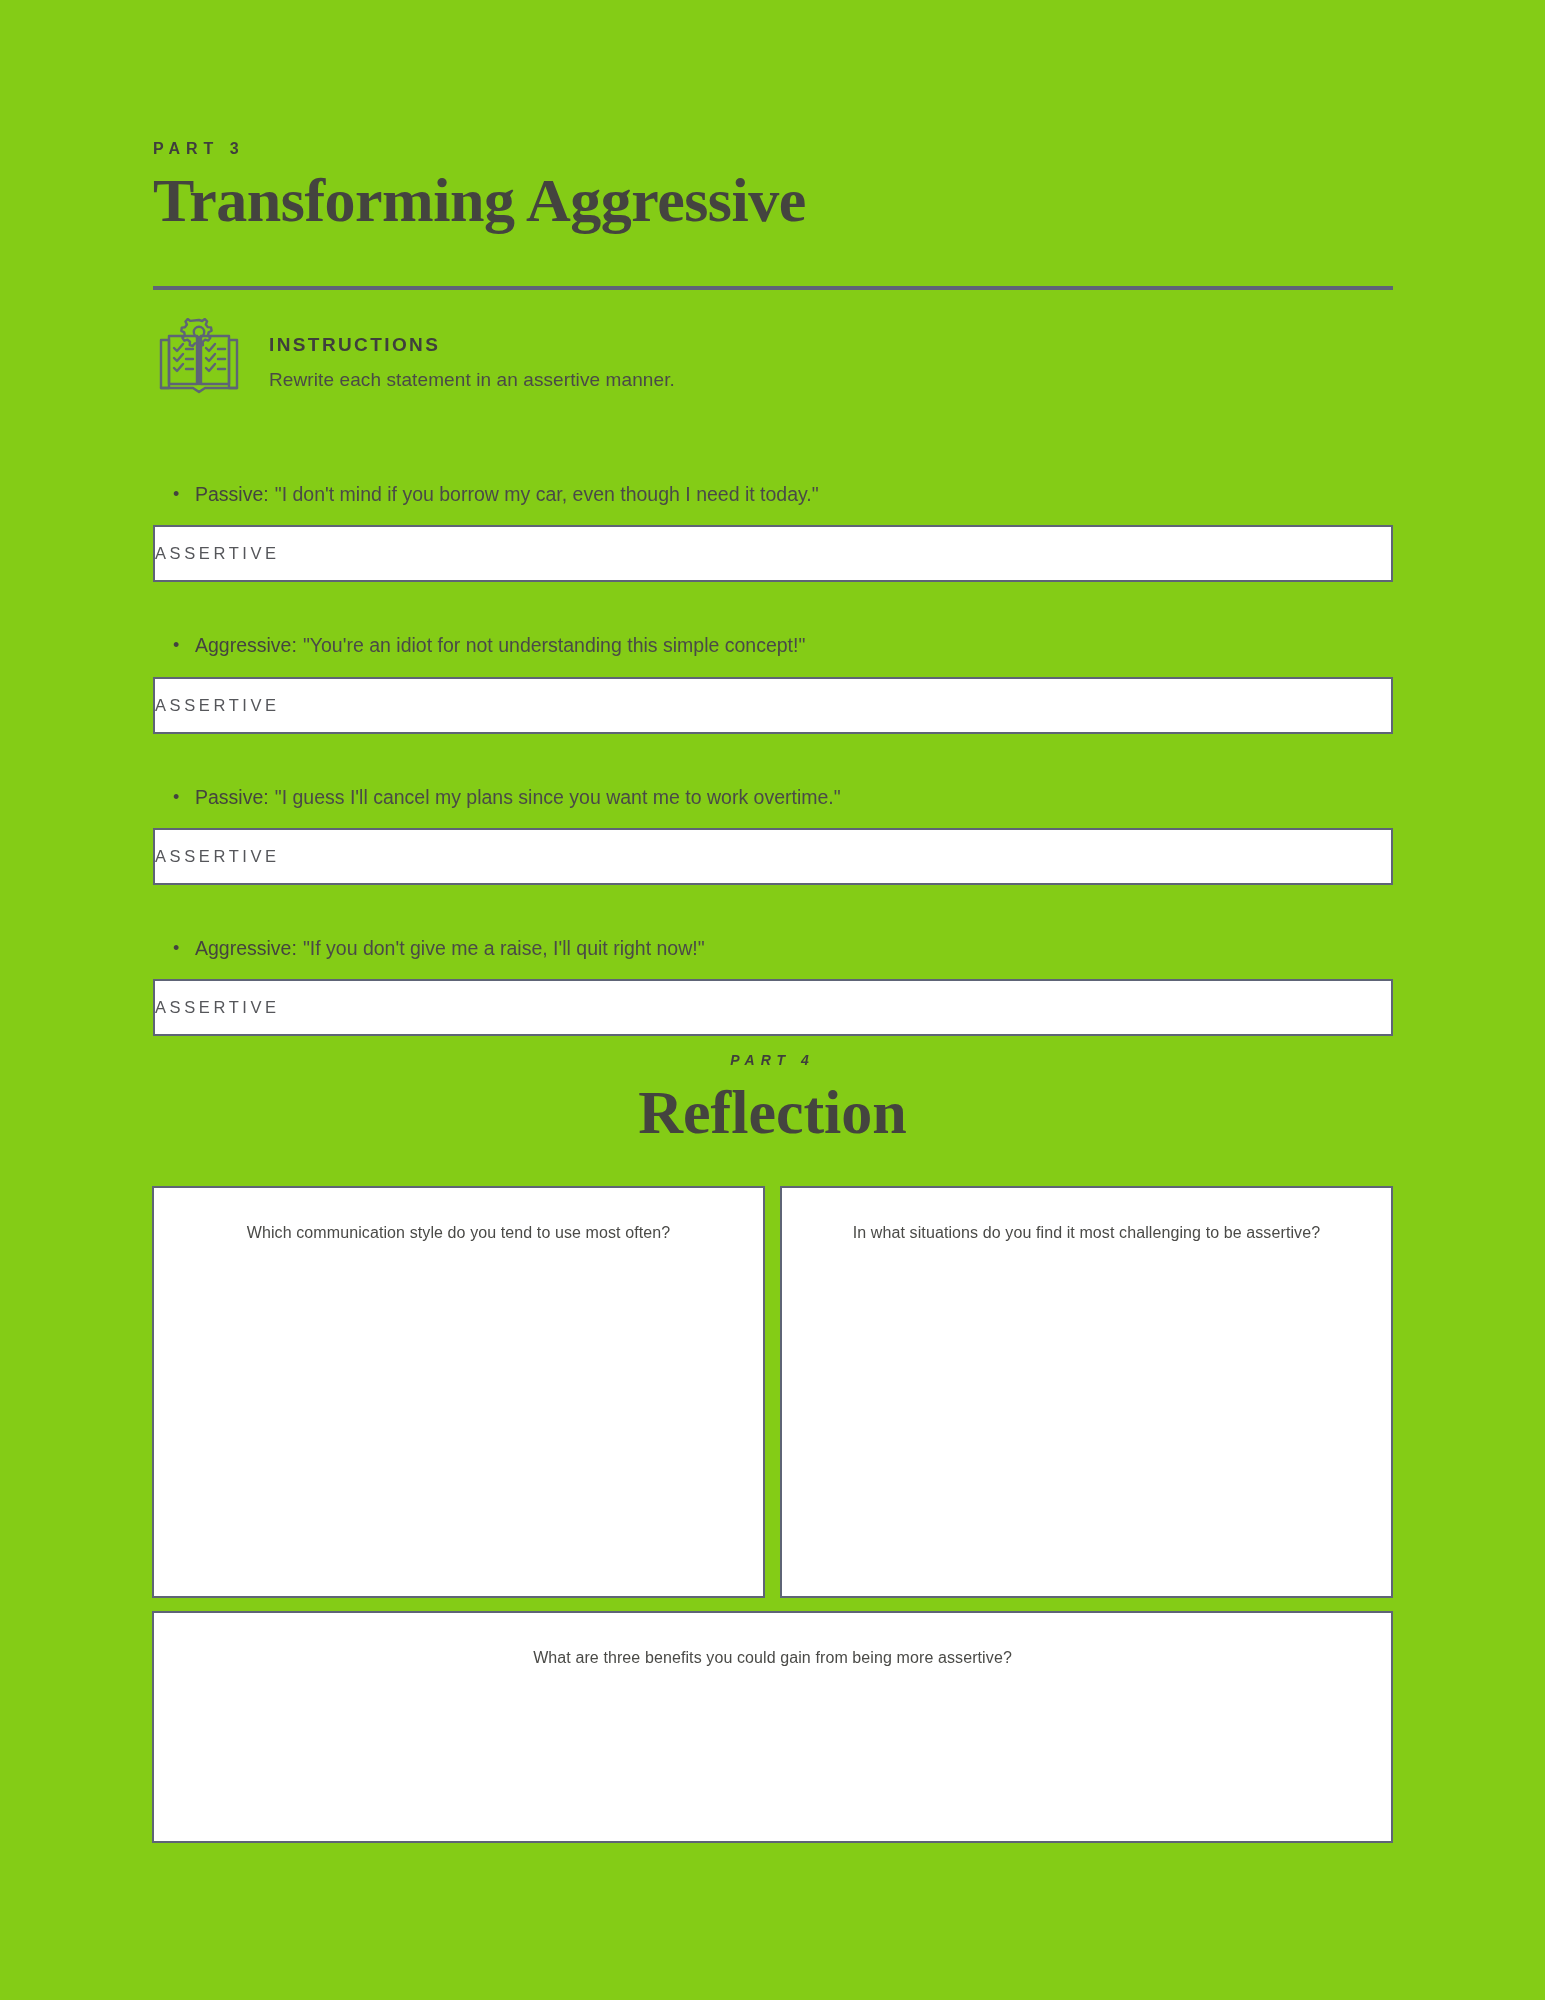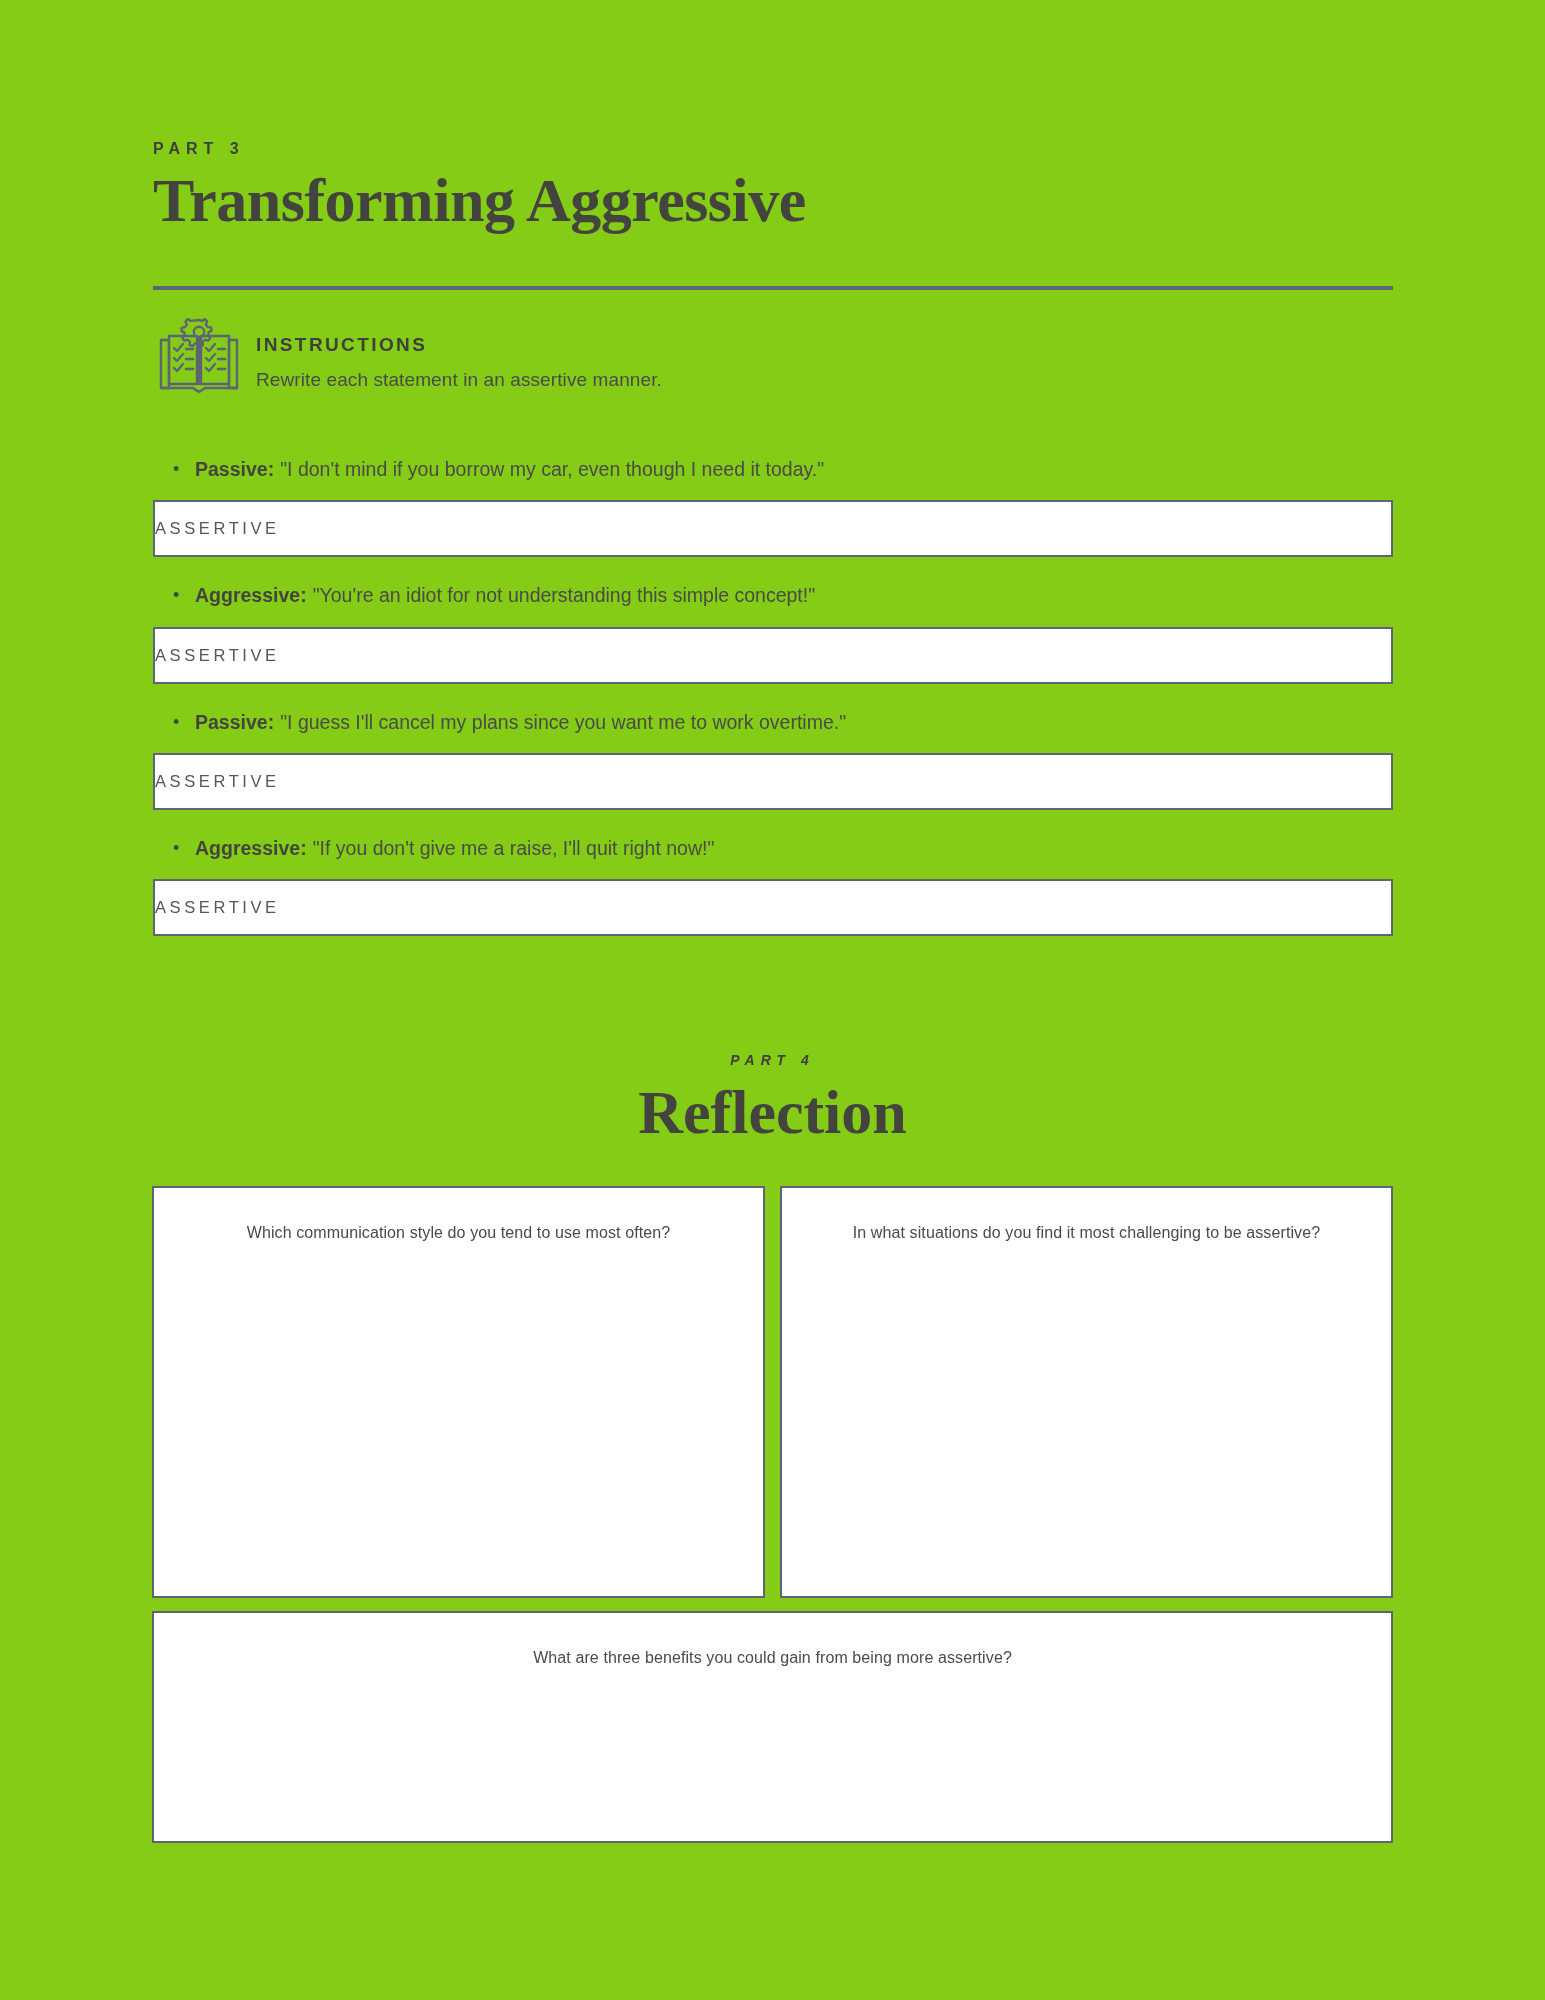--- a/index.html
+++ b/index.html
@@ -61,21 +61,21 @@
     background: #5e6476;
   }
 
   
   .instructions {
     position: absolute;
     left: 153px;
     top: 318px;
     display: flex;
     align-items: flex-start;
-    gap: 11px;
+    gap: 24px;
   }
 
   .instr-icon {
     width: 92px;
     height: 78px;
     flex: none;
   }
 
   .instr-text { padding-top: 16px; }
 
@@ -116,23 +116,24 @@
     flex: none;
     width: 22px;
     font-size: 18px;
     line-height: 1;
     color: #44443f;
     position: relative;
     top: -1px;
   }
 
   .stmt-strong {
-    font-weight: 700;
+    font-weight: 400;
     margin-right: 6px;
     white-space: nowrap;
+    margin-top: 25px;
   }
 
   .stmt-quote { color: #4a4a47; }
 
   .answer-box {
     margin-top: 16px;
     margin-bottom: 24px;
     height: 57px;
     border: 2px solid #5e6476;
     display: flex;

